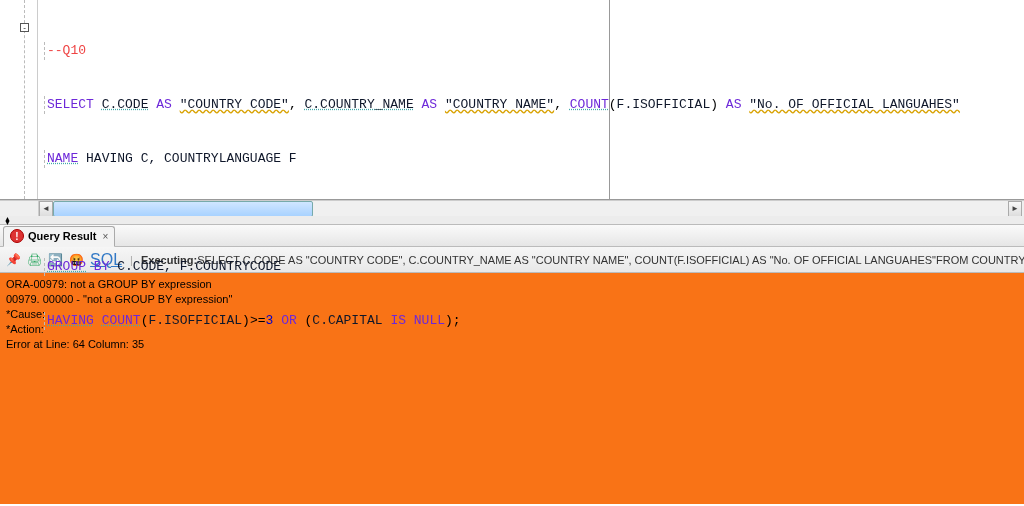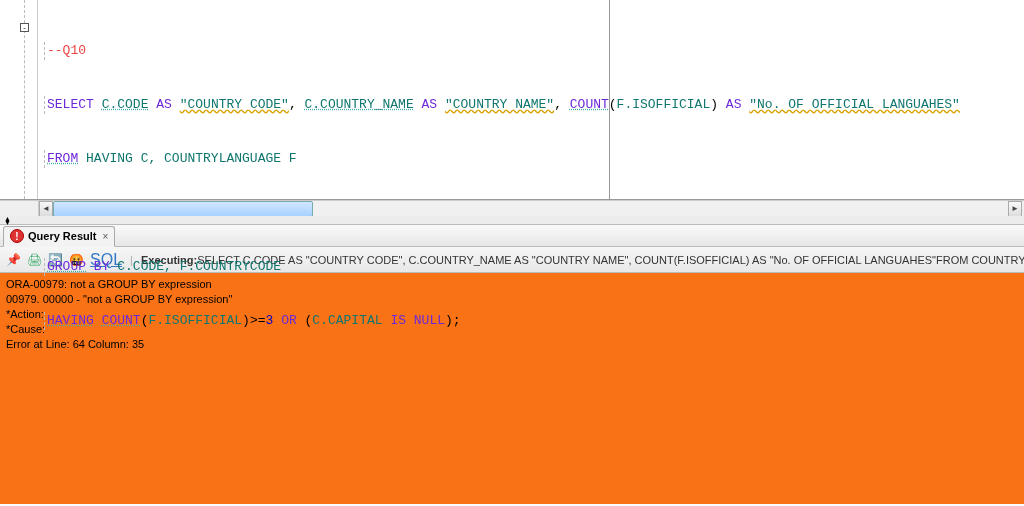--- a/index.html
+++ b/index.html
@@ -51,21 +51,21 @@
     padding: 6px 6px 0 6px;
     font-family: "Courier New", monospace;
     font-size: 13px;
     line-height: 18px;
     white-space: pre;
     position: relative;
   }
   .code-line { white-space: pre; border-left: 1px dashed #bbb; padding-left: 2px; }
   .kw { color: #6d28d9; }
   .num { color: #0000cc; }
-  .ident { color: #0f766e; }
+  .ident { color: #0f172a; }
   .cmt { color: #ef4444; }
   .str { color: #0000cc; }
   .underline { text-decoration: underline; text-decoration-color: #4aa; text-decoration-style: dotted; }
   .warn { text-decoration: underline; text-decoration-color: #d8a100; text-decoration-style: wavy; text-underline-offset:1px; }
   .vertical-divider {
     position: absolute;
     left: 609px;
     top: 0;
     bottom: 0;
     border-left: 1px solid #999;
@@ -163,21 +163,21 @@
 <body>
 
 <div class="editor-area">
   <div class="gutter">
     <div class="dash-line"></div>
     <div class="fold-icon">-</div>
   </div>
   <div class="code-block">
     <div class="code-line"><span class="cmt">--Q10</span></div>
     <div class="code-line"><span class="kw">SELECT</span> <span class="ident underline">C.CODE</span> <span class="kw">AS</span> <span class="ident warn">"COUNTRY CODE"</span>, <span class="ident underline">C.COUNTRY_NAME</span> <span class="kw">AS</span> <span class="ident warn">"COUNTRY NAME"</span>, <span class="kw underline">COUNT</span>(<span class="ident">F.ISOFFICIAL</span>) <span class="kw">AS</span> <span class="ident warn">"No. OF OFFICIAL LANGUAHES"</span></div>
-    <div class="code-line"><span class="kw underline">FROM</span> <span class="ident">HAVING C, COUNTRYLANGUAGE F</span></div>
+    <div class="code-line"><span class="kw underline">NAME</span> <span class="ident">HAVING C, COUNTRYLANGUAGE F</span></div>
     <div class="code-line"><span class="kw underline">WHERE</span> (<span class="ident">C.CODE</span>=<span class="ident">F.COUNTRYCODE</span>) <span class="kw">AND</span>  <span class="ident">F.ISOFFICIAL</span>=<span class="str">'T'</span></div>
     <div class="code-line"><span class="kw underline">GROUP</span> <span class="kw">BY</span> <span class="ident">C.CODE, F.COUNTRYCODE</span></div>
     <div class="code-line"><span class="kw underline">HAVING</span> <span class="kw underline">COUNT</span>(<span class="ident">F.ISOFFICIAL</span>)<span>&gt;=</span><span class="num">3</span> <span class="kw">OR</span> (<span class="ident">C.CAPITAL</span> <span class="kw">IS</span> <span class="kw">NULL</span>);</div>
   </div>
   <div class="vertical-divider"></div>
 </div>
 
 <div class="hscroll-row">
   <div class="hscroll-track">
     <div class="hscroll-btn left">◄</div>
@@ -205,16 +205,16 @@
   <span class="tool-icon refresh">🔄</span>
   <span class="tool-icon cancel">🤬</span>
   <span class="sql-link">SQL</span>
   <span class="sep">|</span>
   <span><span class="bold">Executing:</span><span>SELECT C.CODE AS "COUNTRY CODE", C.COUNTRY_NAME AS "COUNTRY NAME", COUNT(F.ISOFFICIAL) AS "No. OF OFFICIAL LANGUAHES"FROM COUNTRY C, COUNTRY</span></span>
 </div>
 
 <div class="result-area">
   <div>ORA-00979: not a GROUP BY expression</div>
   <div>00979. 00000 -  "not a GROUP BY expression"</div>
+  <div>*Cause:</div>
   <div>*Action:</div>
-  <div>*Cause:</div>
   <div>Error at Line: 64 Column: 35</div>
 </div>
 
 </body></html>

